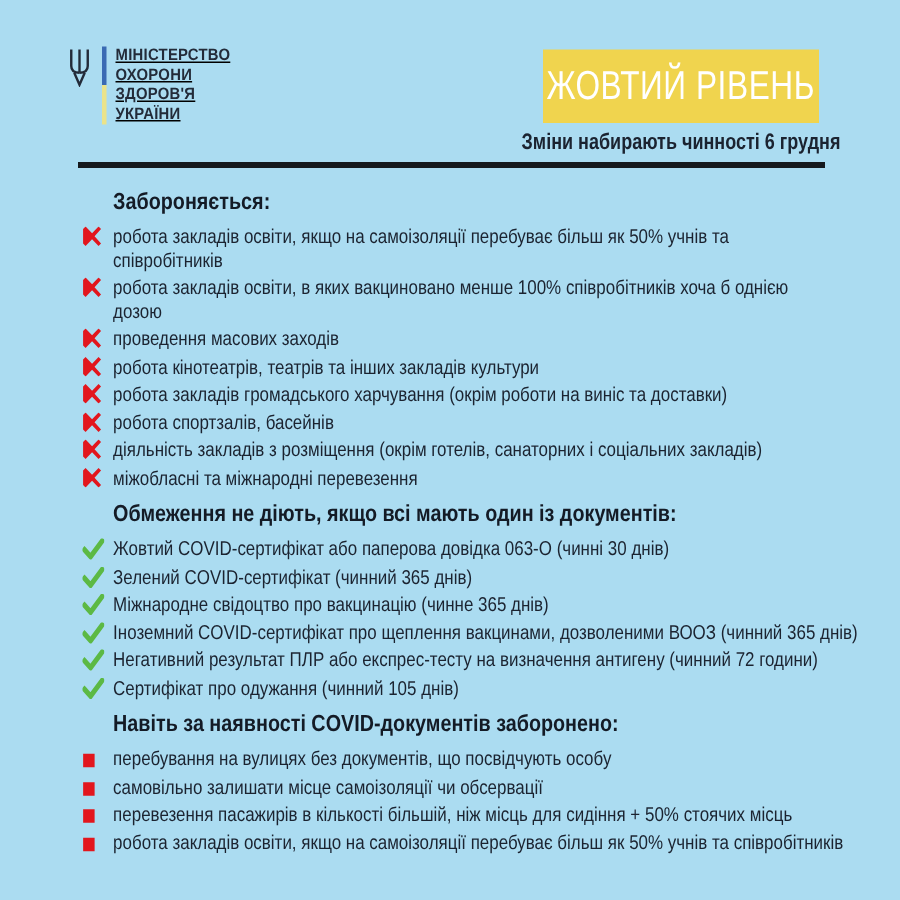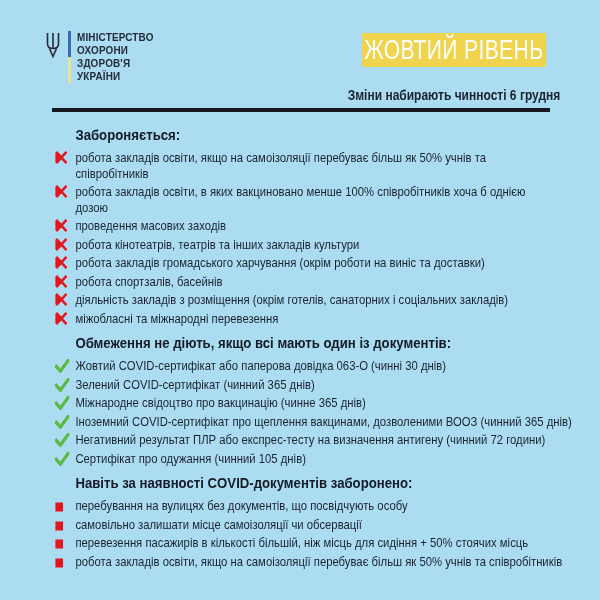--- a/index.html
+++ b/index.html
@@ -3,27 +3,27 @@
 <meta charset="utf-8">
 <style>
   html,body{margin:0;padding:0;}
   body{
     width:600px;height:600px;position:relative;overflow:hidden;
     background:#abdcf1;
     font-family:"Liberation Sans", sans-serif;
     -webkit-font-smoothing:antialiased;
   }
   
-  .logo{position:absolute;left:44px;top:31px;display:flex;align-items:flex-start;gap:6px;}
+  .logo{position:absolute;left:44px;top:31px;display:flex;align-items:flex-start;gap:6px;text-decoration:underline;}
   .logo svg{display:block;margin-top:1px;}
   .logo-bar{width:3px;height:52px;flex-shrink:0;}
   .logo-text{font-size:11px;font-weight:700;line-height:13px;letter-spacing:.2px;
     color:#232b39;transform:scaleX(.9);transform-origin:left top;white-space:pre;}
   
-  .level-banner{position:absolute;left:362px;top:33px;width:184px;height:34px;
+  .level-banner{position:absolute;left:362px;top:33px;width:184px;height:49px;
     display:flex;align-items:center;justify-content:center;}
   .level-banner span{font-size:27px;font-weight:400;letter-spacing:.5px;white-space:nowrap;
     transform:scaleX(.78);transform-origin:center;}
   .effective-note{position:absolute;left:454px;top:86px;white-space:nowrap;
     font-size:15px;font-weight:700;color:#1b2330;
     transform:translateX(-50%) scaleX(.8);transform-origin:center top;}
   .rule{position:absolute;left:52px;top:108px;width:498px;height:3.5px;background:#15191d;}
   
   .content{position:absolute;left:55px;top:126px;width:600px;
     transform:scaleX(.85);transform-origin:left top;color:#1b2330;}

